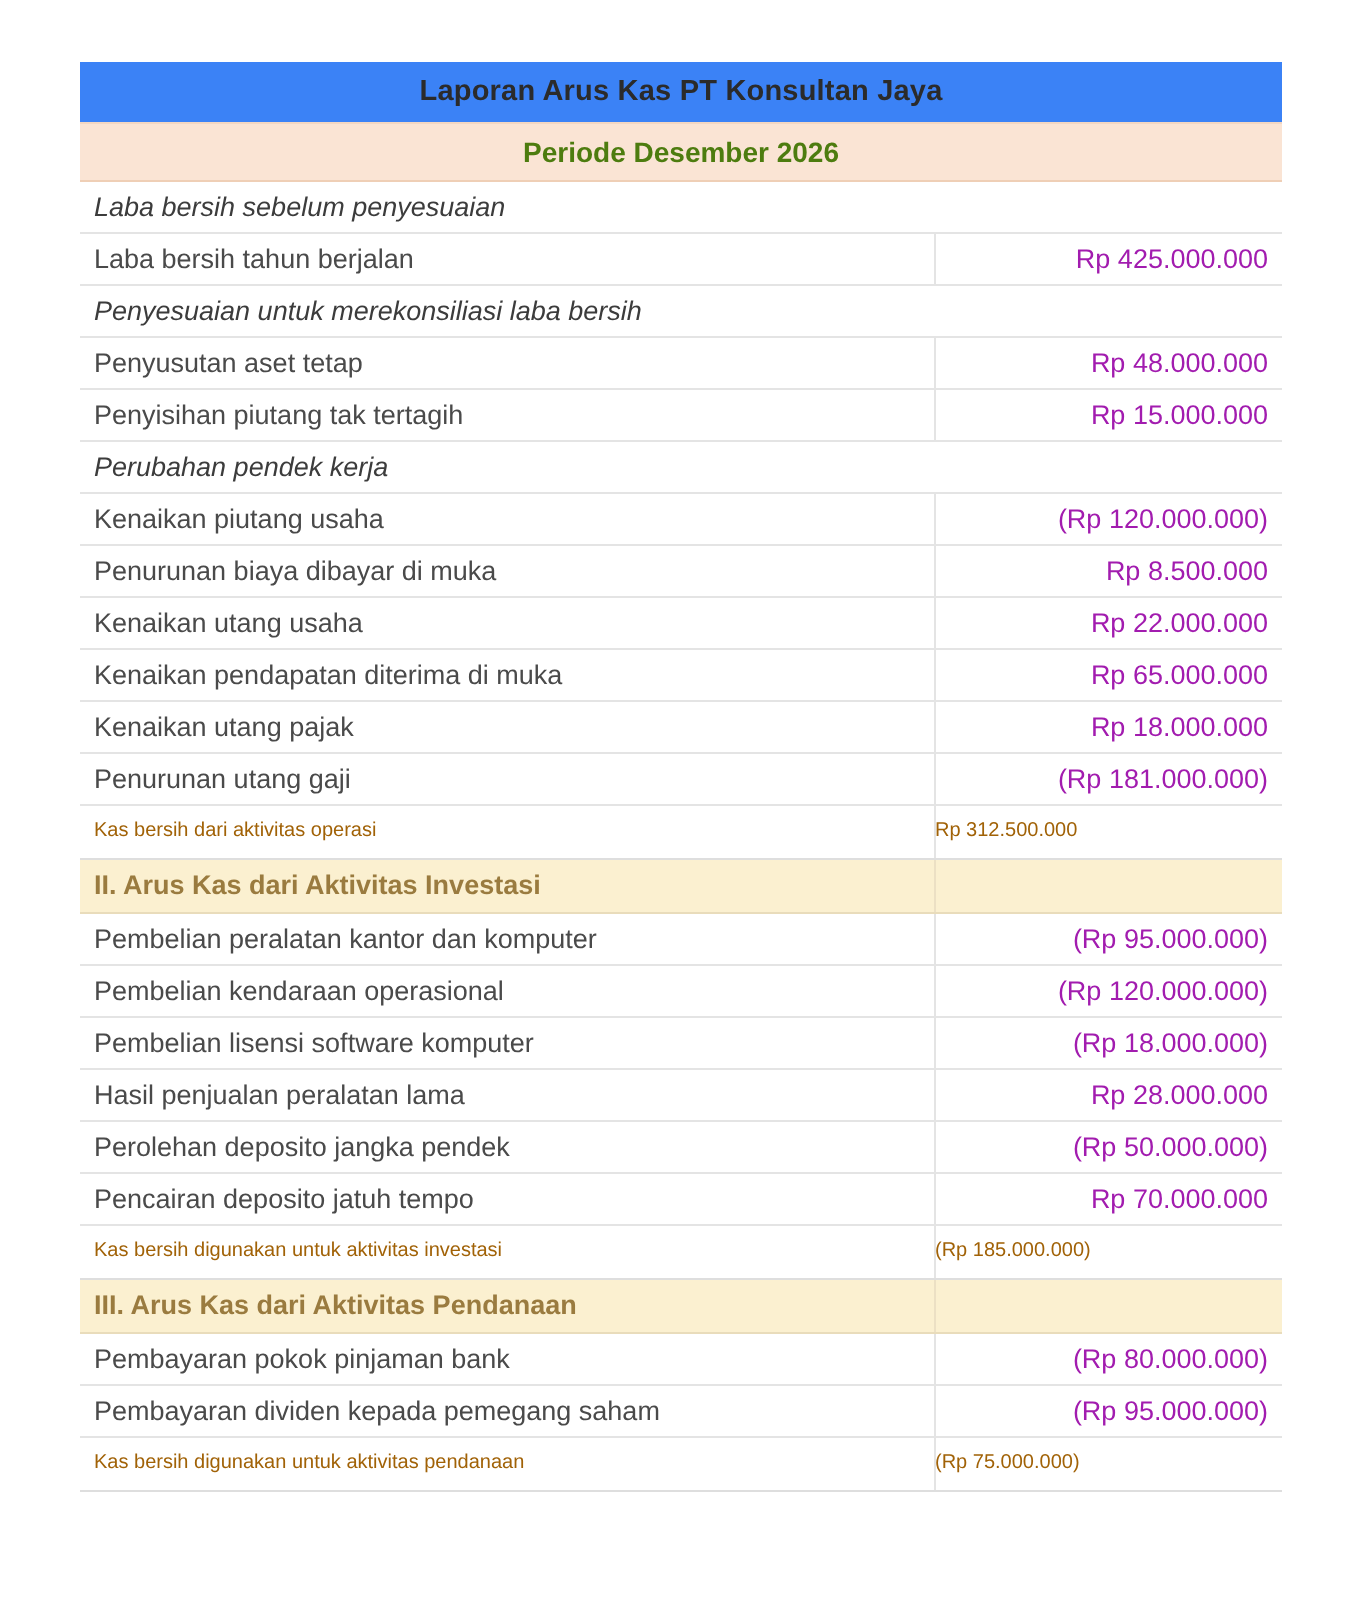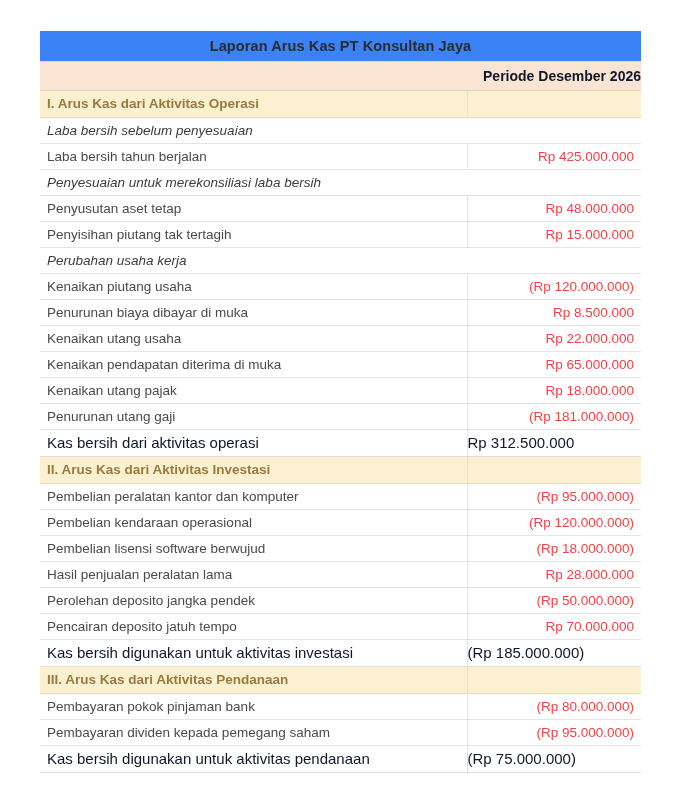--- a/index.html
+++ b/index.html
@@ -44,24 +44,24 @@
     font-weight: bold;
     font-size: 14.5px;
     color: #2b2b2b;
     height: 30px;
     line-height: 30px;
     letter-spacing: 0.1px;
   }
   .subtitle-row td {
     background: #fae4d4;
     border-bottom: 1px solid #efcfb6;
-    text-align: right;
+    text-align: center;
     font-weight: bold;
     font-size: 14px;
-    color: #0f172a;
+    color: #4d7c0f;
     height: 28px;
     line-height: 28px;
   }
 
   
   .section-row td {
     background: #fbf0d0;
     border-bottom: 1px solid #e9dcbb;
     border-top: 1px solid #e9dcbb;
     font-weight: bold;
@@ -92,31 +92,31 @@
     height: 25px;
     line-height: 25px;
     background: #ffffff;
     color: #4a4a4a;
   }
   .data-row td.lbl { padding-left: 7px; margin-top: 30px; }
   .data-row td.val {
     border-left: 1px solid #e4e4e4;
     text-align: right;
     padding-right: 7px;
-    color: #ef4444;
+    color: #a21caf;
   }
 
   
   .total-row td {
     border-bottom: 1px solid #dedede;
-    font-size: 15px;
+    font-size: 10px;
     height: 26px;
     line-height: 26px;
     background: #ffffff;
-    color: #0f172a;
+    color: #a16207;
   }
   .total-row td.lbl { padding-left: 7px; }
   .total-row td.val {
     border-left: 1px solid #e4e4e4;
     text-align: left;
     padding-right: 7px;
   }
 
   .neg { color: #a0505a; margin-top: 16px; }
   .pos-green { color: #4a7c4a; }
@@ -130,44 +130,40 @@
       <col class="c-label">
       <col class="c-value">
     </colgroup>
     <tbody id="report-body">
       <tr class="title-row">
         <td colspan="2">Laporan Arus Kas PT Konsultan Jaya</td>
       </tr>
       <tr class="subtitle-row">
         <td colspan="2">Periode Desember 2026</td>
       </tr>
-    <tr class="section-row">
-          <td class="lbl">I. Arus Kas dari Aktivitas Operasi</td>
-          <td class="val"></td>
-        </tr>
         <tr class="group-row">
           <td colspan="2">Laba bersih sebelum penyesuaian</td>
         </tr>
         <tr class="data-row">
           <td class="lbl">Laba bersih tahun berjalan</td>
           <td class="val">Rp 425.000.000</td>
         </tr>
         <tr class="group-row">
           <td colspan="2">Penyesuaian untuk merekonsiliasi laba bersih</td>
         </tr>
         <tr class="data-row">
           <td class="lbl">Penyusutan aset tetap</td>
           <td class="val">Rp 48.000.000</td>
         </tr>
         <tr class="data-row">
           <td class="lbl">Penyisihan piutang tak tertagih</td>
           <td class="val">Rp 15.000.000</td>
         </tr>
         <tr class="group-row">
-          <td colspan="2">Perubahan usaha kerja</td>
+          <td colspan="2">Perubahan pendek kerja</td>
         </tr>
         <tr class="data-row">
           <td class="lbl">Kenaikan piutang usaha</td>
           <td class="val neg">(Rp 120.000.000)</td>
         </tr>
         <tr class="data-row">
           <td class="lbl">Penurunan biaya dibayar di muka</td>
           <td class="val">Rp 8.500.000</td>
         </tr>
         <tr class="data-row">
@@ -196,21 +192,21 @@
         </tr>
         <tr class="data-row">
           <td class="lbl">Pembelian peralatan kantor dan komputer</td>
           <td class="val neg">(Rp 95.000.000)</td>
         </tr>
         <tr class="data-row">
           <td class="lbl">Pembelian kendaraan operasional</td>
           <td class="val neg">(Rp 120.000.000)</td>
         </tr>
         <tr class="data-row">
-          <td class="lbl">Pembelian lisensi software berwujud</td>
+          <td class="lbl">Pembelian lisensi software komputer</td>
           <td class="val neg">(Rp 18.000.000)</td>
         </tr>
         <tr class="data-row">
           <td class="lbl">Hasil penjualan peralatan lama</td>
           <td class="val">Rp 28.000.000</td>
         </tr>
         <tr class="data-row">
           <td class="lbl">Perolehan deposito jangka pendek</td>
           <td class="val neg">(Rp 50.000.000)</td>
         </tr>

